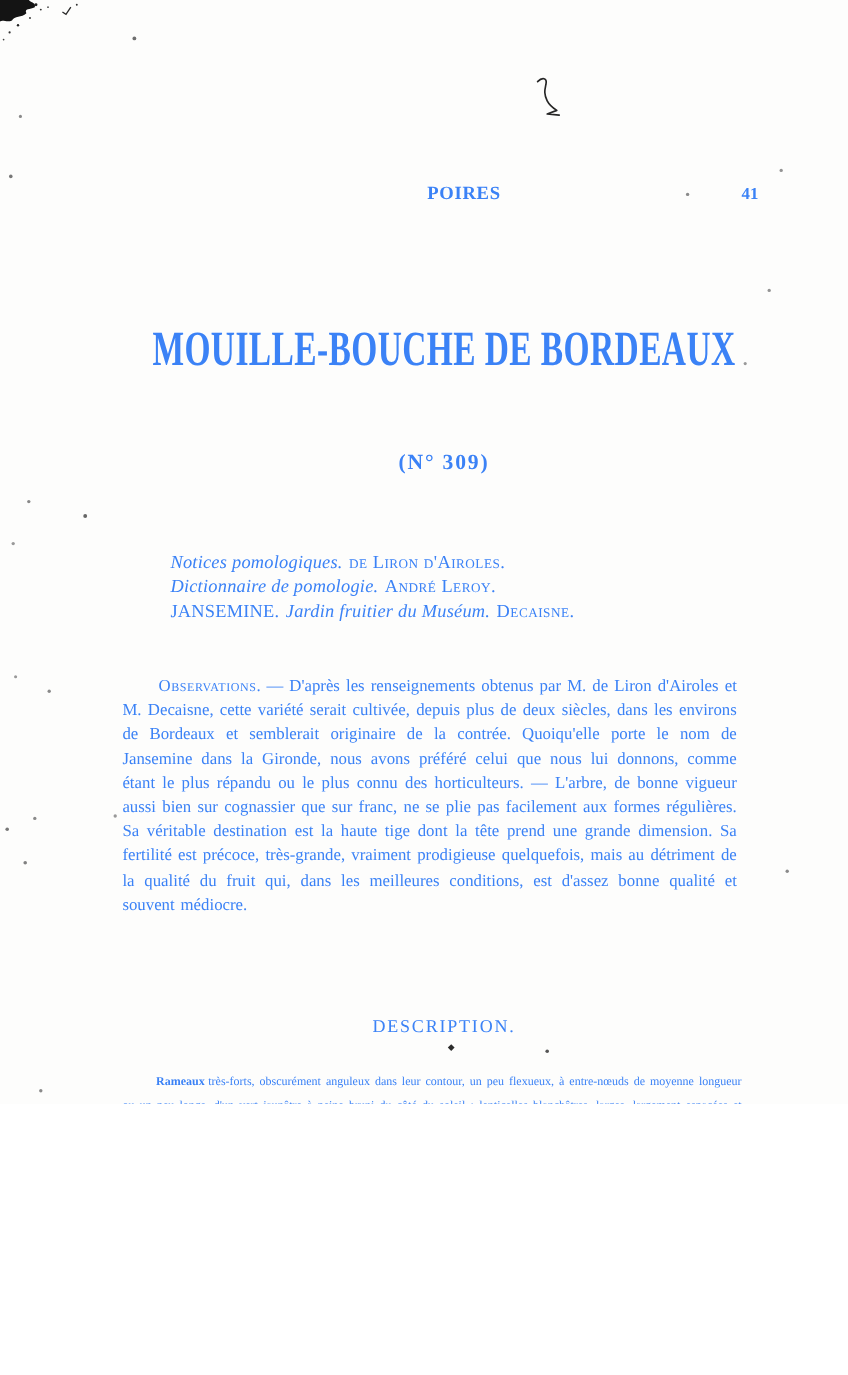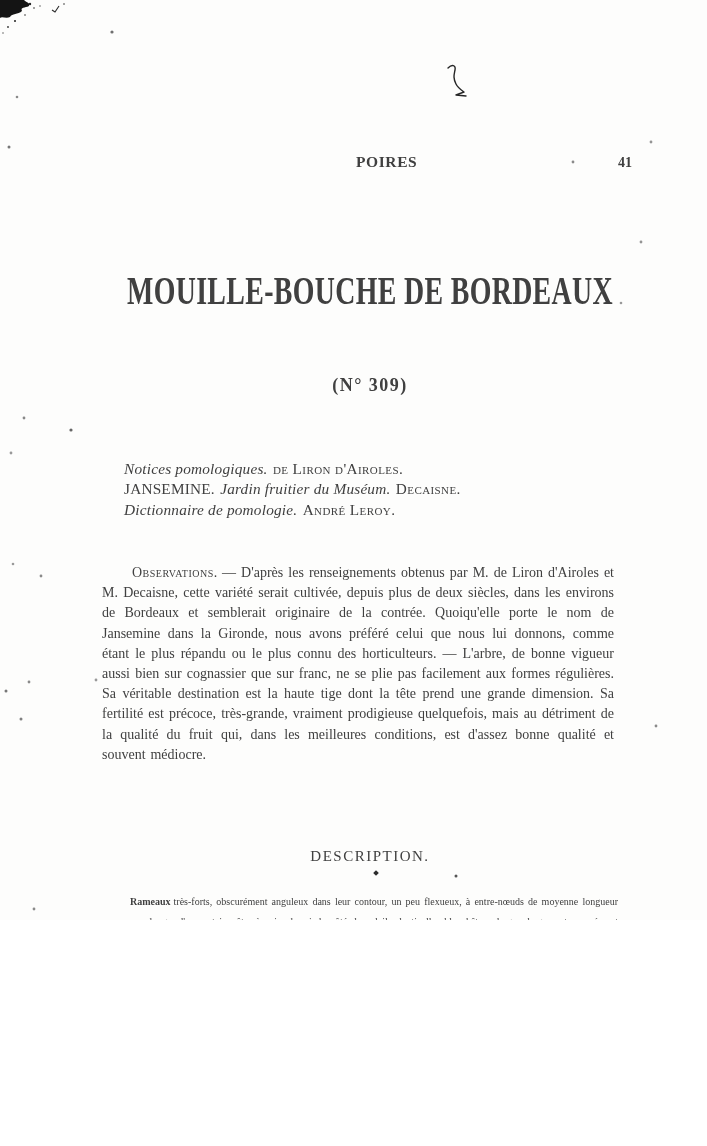--- a/index.html
+++ b/index.html
@@ -3,21 +3,21 @@
 <meta charset="utf-8">
 <style>
   html, body { margin: 0; padding: 0; background: #ffffff; }
   .page {
     position: relative;
     width: 707px;
     height: 920px;
     background: #fdfdfc;
     overflow: hidden;
     font-family: "Liberation Serif", serif;
-    color: #404040;
+    color: #3b82f6;
   }
 
   
   .running-title {
     position: absolute; top: 153px; left: 356px;
     font-size: 15.5px; font-weight: bold; letter-spacing: 0.6px;
   }
   .page-number {
     position: absolute; top: 155px; left: 618px;
     font-size: 14px; font-weight: bold;
@@ -31,21 +31,21 @@
     transform: translateX(-50%) scaleX(0.68);
   }
   .variety-number {
     position: absolute; top: 375px; left: 33px; width: 674px;
     text-align: center;
     font-size: 18px; font-weight: bold; letter-spacing: 1.5px;
   }
 
   
   .refs {
-    position: absolute; top: 459px; left: 124px; width: 470px;
+    position: absolute; top: 459px; left: 142px; width: 470px;
     font-size: 15.3px; line-height: 20.3px; letter-spacing: 0.2px;
   }
   .ref-line { white-space: nowrap; }
   .ref-lead { margin-right: 0.35em; }
   .ref-lead:empty { margin: 0; display: none; }
   .ref-work { font-style: italic; margin-right: 0.35em; }
   .ref-author { font-variant: small-caps; letter-spacing: 0.4px; }
 
   
   .observations {
@@ -145,24 +145,24 @@
   <div class="page-number">41</div>
 
   <div class="main-title">MOUILLE-BOUCHE DE BORDEAUX</div>
   <div class="variety-number">(N° 309)</div>
 
   <div class="refs">
     <div class="ref-line">
       <span class="ref-work">Notices pomologiques.</span><span class="ref-author">de Liron d'Airoles.</span>
     </div>
     <div class="ref-line">
-      <span class="ref-lead">JANSEMINE.</span><span class="ref-work">Jardin fruitier du Muséum.</span><span class="ref-author">Decaisne.</span>
+      <span class="ref-work">Dictionnaire de pomologie.</span><span class="ref-author">André Leroy.</span>
     </div>
     <div class="ref-line">
-      <span class="ref-work">Dictionnaire de pomologie.</span><span class="ref-author">André Leroy.</span>
+      <span class="ref-lead">JANSEMINE.</span><span class="ref-work">Jardin fruitier du Muséum.</span><span class="ref-author">Decaisne.</span>
     </div>
   </div>
 
   <div class="observations">
     <p><span class="obs-label">Observations.</span><span>— D'après les renseignements obtenus par M. de Liron d'Airoles et M. Decaisne, cette variété serait cultivée, depuis plus de deux siècles, dans les environs de Bordeaux et semblerait originaire de la contrée. Quoiqu'elle porte le nom de Jansemine dans la Gironde, nous avons préféré celui que nous lui donnons, comme étant le plus répandu ou le plus connu des horticulteurs. — L'arbre, de bonne vigueur aussi bien sur cognassier que sur franc, ne se plie pas facilement aux formes régulières. Sa véritable destination est la haute tige dont la tête prend une grande dimension. Sa fertilité est précoce, très-grande, vraiment prodigieuse quelquefois, mais au détriment de la qualité du fruit qui, dans les meilleures conditions, est d'assez bonne qualité et souvent médiocre.</span></p>
   </div>
 
   <div class="desc-heading">DESCRIPTION.</div>
   <div class="ornament-dot"></div>
 

